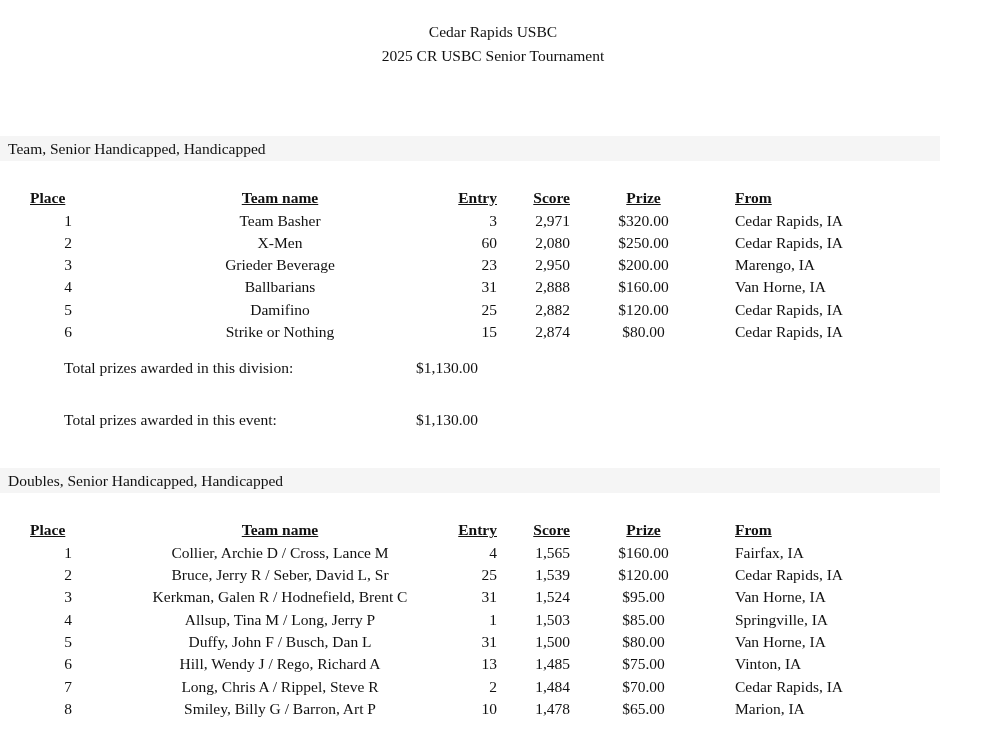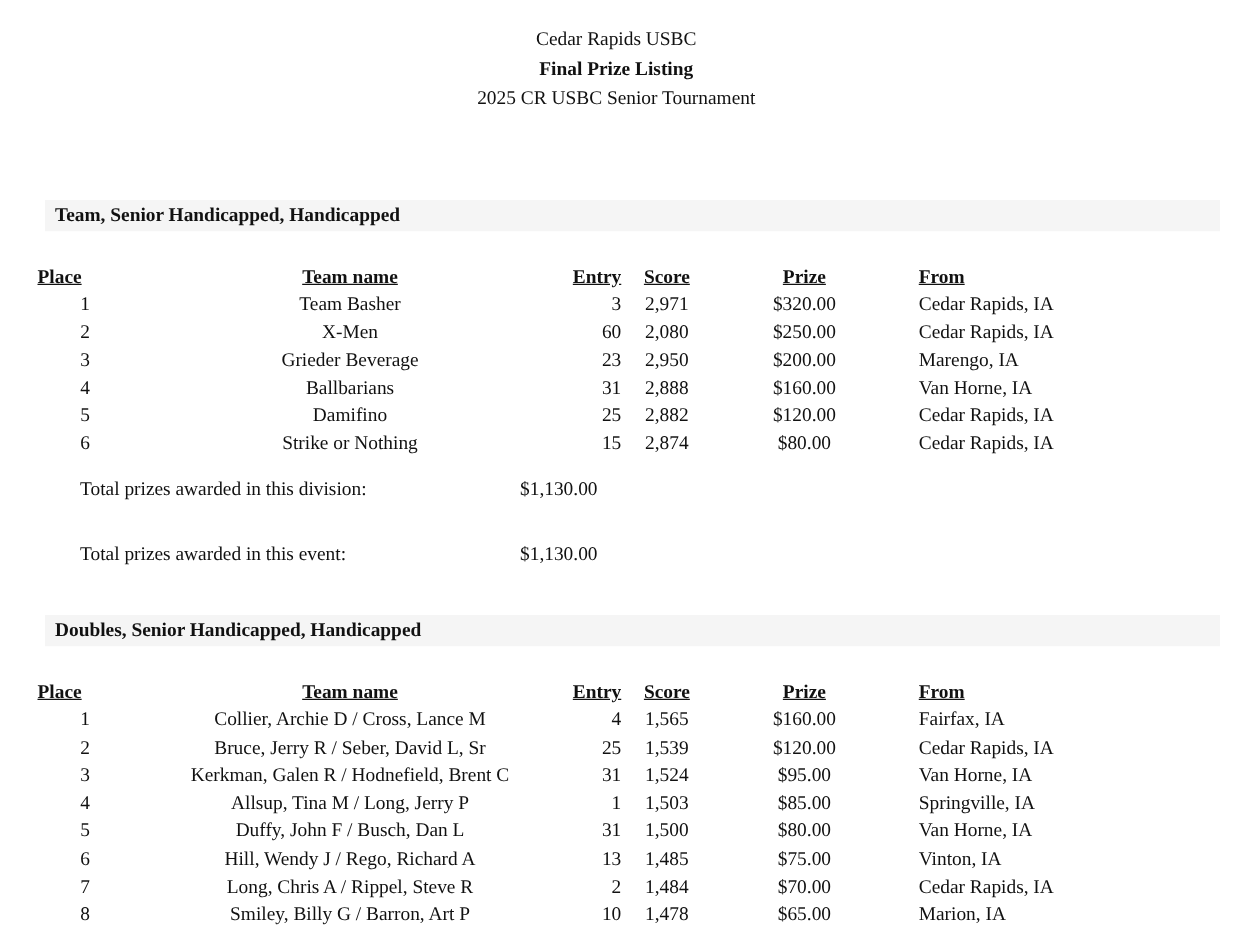--- a/index.html
+++ b/index.html
@@ -22,24 +22,23 @@
   }
   .title-line.bold { font-weight: bold; }
 
   
   .division-section:first-child .section-bar { margin-top: 69px; }
   .division-section + .division-section .section-bar { margin-top: 40px; }
   .section-bar {
     width: 940px;
     height: 25px;
     background: #f5f5f5;
-    font-weight: bold;
+    font-weight: normal;
     padding-left: 8px;
     line-height: 25px;
-    margin-left: 36px;
   }
 
   
   .prize-table {
     margin: 25px 0 0 28px;
     width: 912px;
     border-collapse: collapse;
     table-layout: fixed;
   }
   .prize-table th {
@@ -52,37 +51,36 @@
   .prize-table td {
     line-height: 22.3px;
     vertical-align: bottom;
     white-space: nowrap;
     overflow: hidden;
   }
   .c-place  { text-align: right; }
   th.c-place { text-align: left; padding-left: 2px; }
   .c-team   { text-align: center; padding-left: 33px; }
   .c-entry  { text-align: right; }
-  .c-score  { text-align: center; }
+  .c-score  { text-align: right; }
   .c-prize  { text-align: center; }
   .c-from   { text-align: left; padding-left: 18px; }
 
   
   .total-line { margin-left: 36px; line-height: 16px; }
   .total-line.first { margin-top: 17px; }
   .total-line + .total-line { margin-top: 36px; }
   .total-label { display: inline-block; min-width: 352px; margin-left: 28px; }
 </style>
 </head>
 <body>
 
 <div class="page">
   <header class="report-header">
     <div class="title-line">Cedar Rapids USBC</div>
-    <div class="title-line bold">Final Prize Listing</div>
     <div class="title-line">2025 CR USBC Senior Tournament</div>
   </header>
 
   <main id="sections">
       <section class="division-section">
         <div class="section-bar"><span>Team, Senior Handicapped, Handicapped</span></div>
         <table class="prize-table">
           <colgroup>
             <col style="width: 44px;">
             <col style="width: 383px;">

